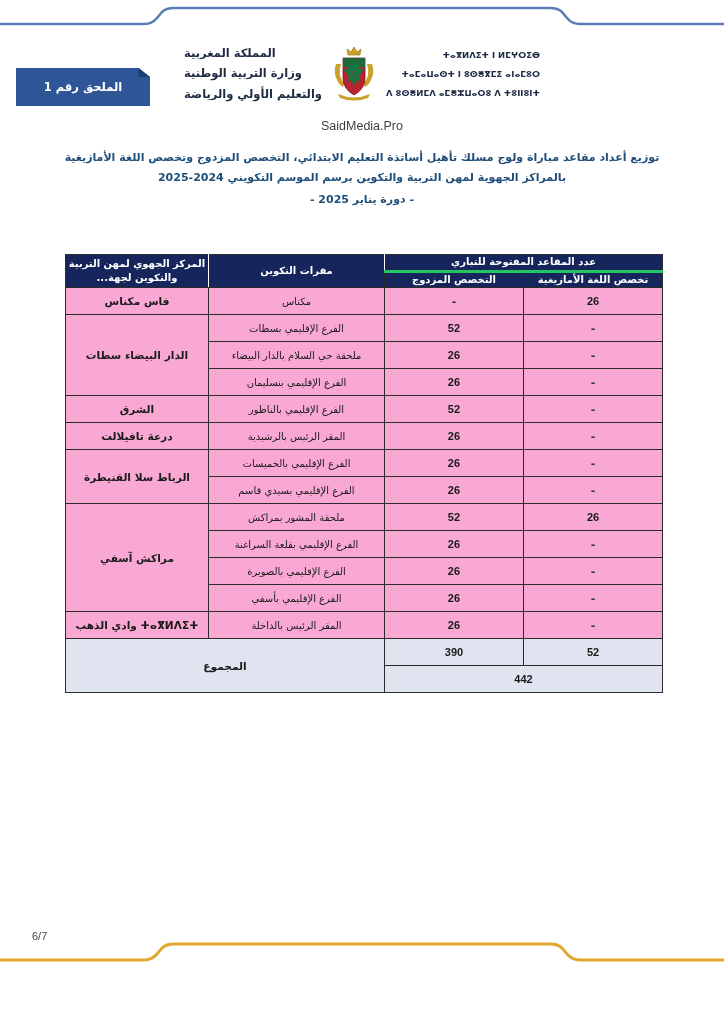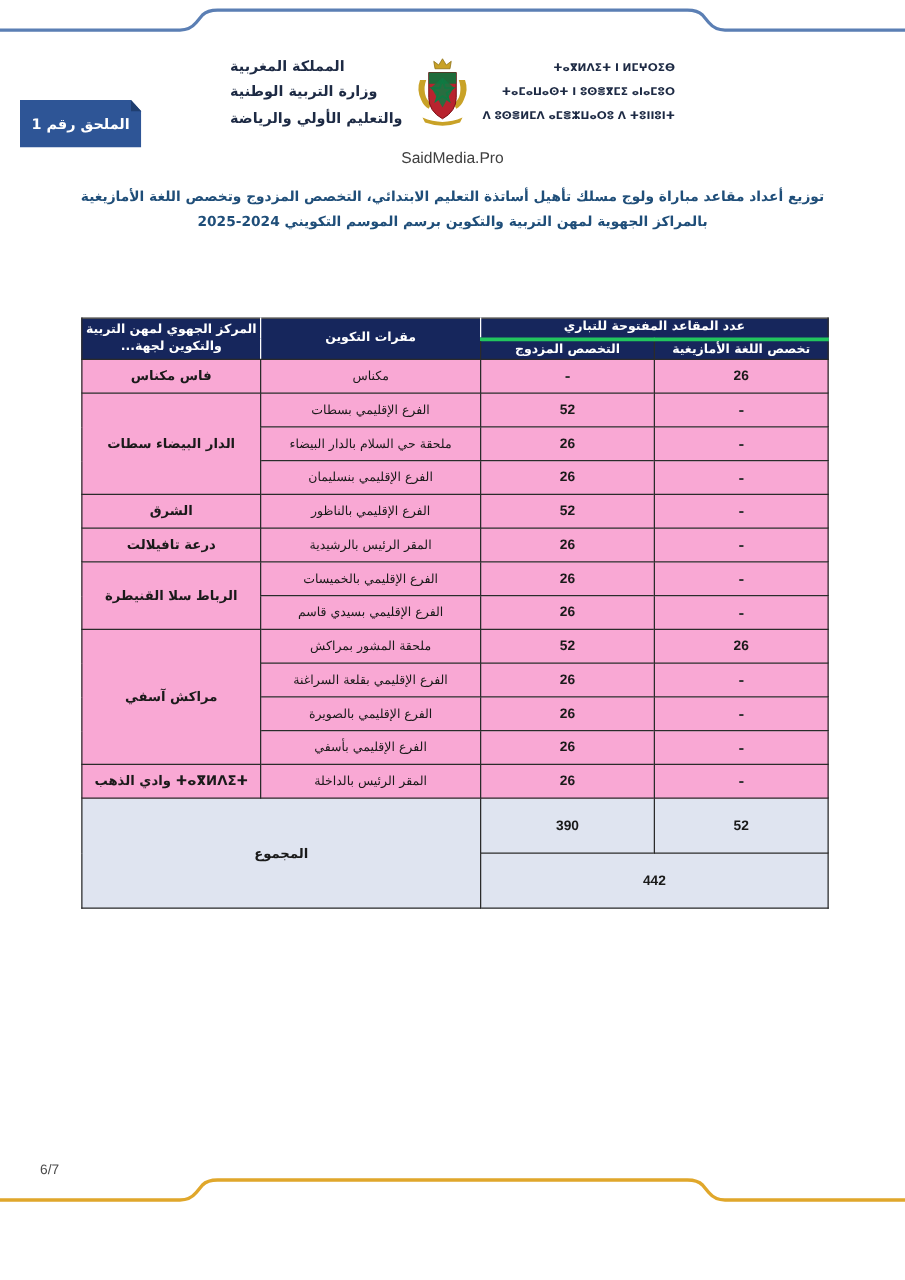--- a/index.html
+++ b/index.html
@@ -62,23 +62,23 @@
     font-weight: 700;
     line-height: 1.9;
     white-space: nowrap;
     font-family: "DejaVu Sans", sans-serif;
   }
   .emblem { width: 52px; height: 60px; flex: 0 0 52px; }
 
   
   .annex-badge {
     position: absolute;
-    top: 80px;
+    top: 68px;
     left: 16px;
-    width: 97px;
+    width: 134px;
     height: 38px;
   }
   .annex-badge .lbl {
     position: absolute;
     inset: 0;
     display: flex;
     align-items: center;
     justify-content: center;
     color: #ffffff;
     font-size: 11.5px;
@@ -163,21 +163,21 @@
   }
   td.center-name { font-size: 10px; }
   td.region { font-weight: 700; font-size: 10.6px; }
 
   
   tr.inner td.sep-dot { border-top: 1px dotted #9a9a9a; }
 
   tfoot td {
     background: #dfe4f0;
     font-weight: 700;
-    height: 44px;
+    height: 27px;
   }
   tfoot td.num { font-size: 11px; }
   tfoot td.total-lbl { font-size: 10.6px; }
 
   
   .page-num {
     position: absolute;
     top: 930px;
     left: 32px;
     direction: ltr;
@@ -239,20 +239,21 @@
     <path d="M108 0 L118 9 H108 Z" fill="#1F3E70"></path>
   </svg>
   <span class="lbl">الملحق رقم 1</span>
 </div>
 
 <div class="watermark">SaidMedia.Pro</div>
 
 <div class="doc-title">
   <span>توزيع أعداد مقاعد مباراة ولوج مسلك تأهيل أساتذة التعليم الابتدائي، التخصص المزدوج وتخصص اللغة</span>
   <span>الأمازيغية بالمراكز الجهوية لمهن التربية والتكوين برسم الموسم التكويني 2024-2025</span>
+  <span class="line3">- دورة يناير 2025 -</span>
 </div>
 
 <div class="tbl-wrap">
   <table class="seats">
     <colgroup>
       <col style="width:139px">
       <col style="width:139px">
       <col style="width:176px">
       <col style="width:143px">
     </colgroup>

